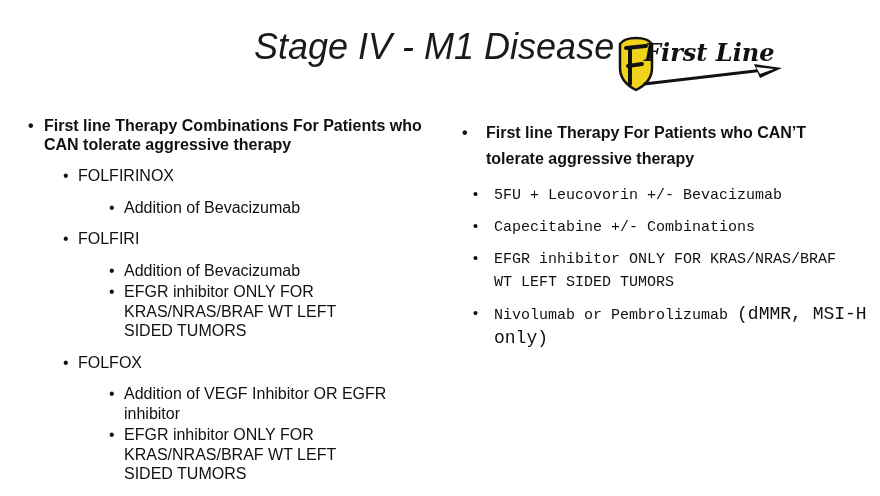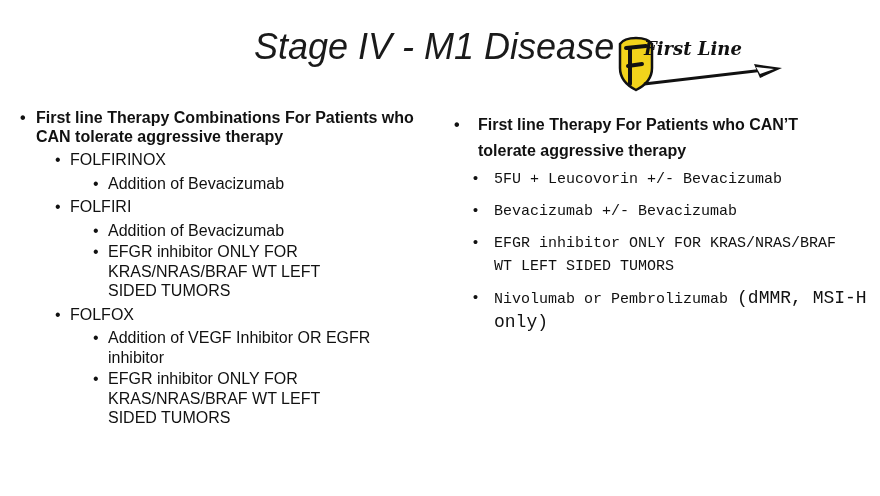--- a/index.html
+++ b/index.html
@@ -32,40 +32,40 @@
       top: 34px;
       width: 172px;
       height: 58px;
     }
     .logo-text {
       position: absolute;
       left: 30px;
       top: 4px;
       font-family: "DejaVu Serif", "Liberation Serif", serif;
       font-weight: bold;
-      font-size: 18px;
+      font-size: 24px;
       font-style: italic;
       color: #111;
       white-space: nowrap;
     }
     .col {
       position: absolute;
       top: 104px;
     }
     .col-left {
       left: 14px;
       width: 430px;
     }
     .col-right {
       left: 448px;
       width: 420px;
     }
     ul {
       list-style: none;
-      margin: 4px;
+      margin: 12px;
       padding: 0;
     }
     li {
       position: relative;
     }
     li::before {
       content: "•";
       position: absolute;
       color: #111;
     }
@@ -175,19 +175,19 @@
 </div>
 
 <div class="col col-right" style="top:108px">
   <ul class="r1">
     <li class="head">
       <span style="display:block;width:360px">First line Therapy For Patients who CAN’T tolerate aggressive therapy</span>
     </li>
   </ul>
   <ul class="r2" style="margin-left:20px">
     <li><span>5FU + Leucovorin +/- Bevacizumab</span></li>
-    <li><span>Bevacizumab +/- Bevacizumab</span></li>
+    <li><span>Capecitabine +/- Combinations</span></li>
     <li style="width:360px"><span>EFGR inhibitor ONLY FOR KRAS/NRAS/BRAF WT LEFT SIDED TUMORS</span></li>
     <li style="width:380px">
       <span>Nivolumab or Pembrolizumab </span><span class="big-part">(dMMR, MSI-H only)</span>
     </li>
   </ul>
 </div>
 
 </body></html>

